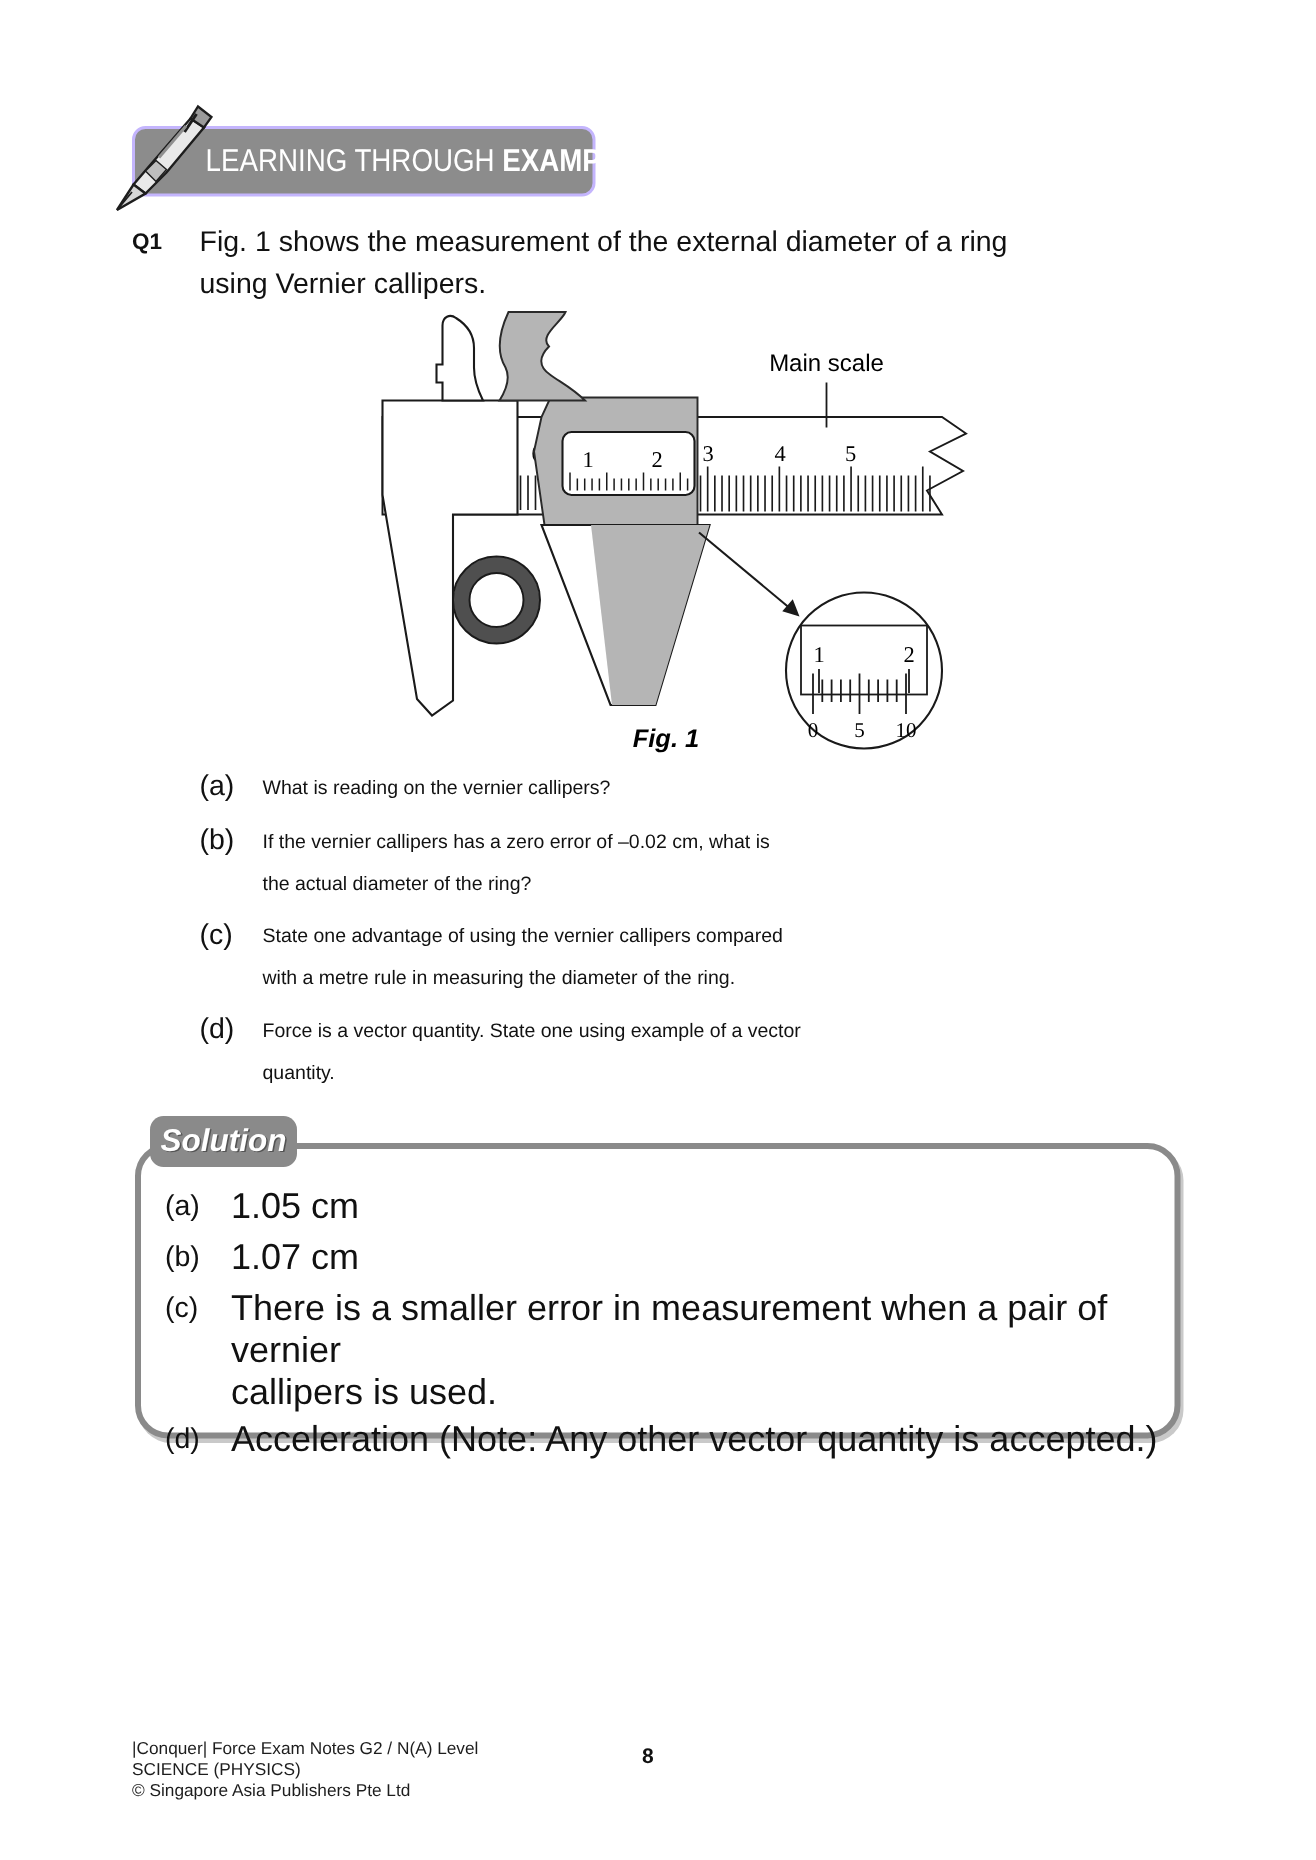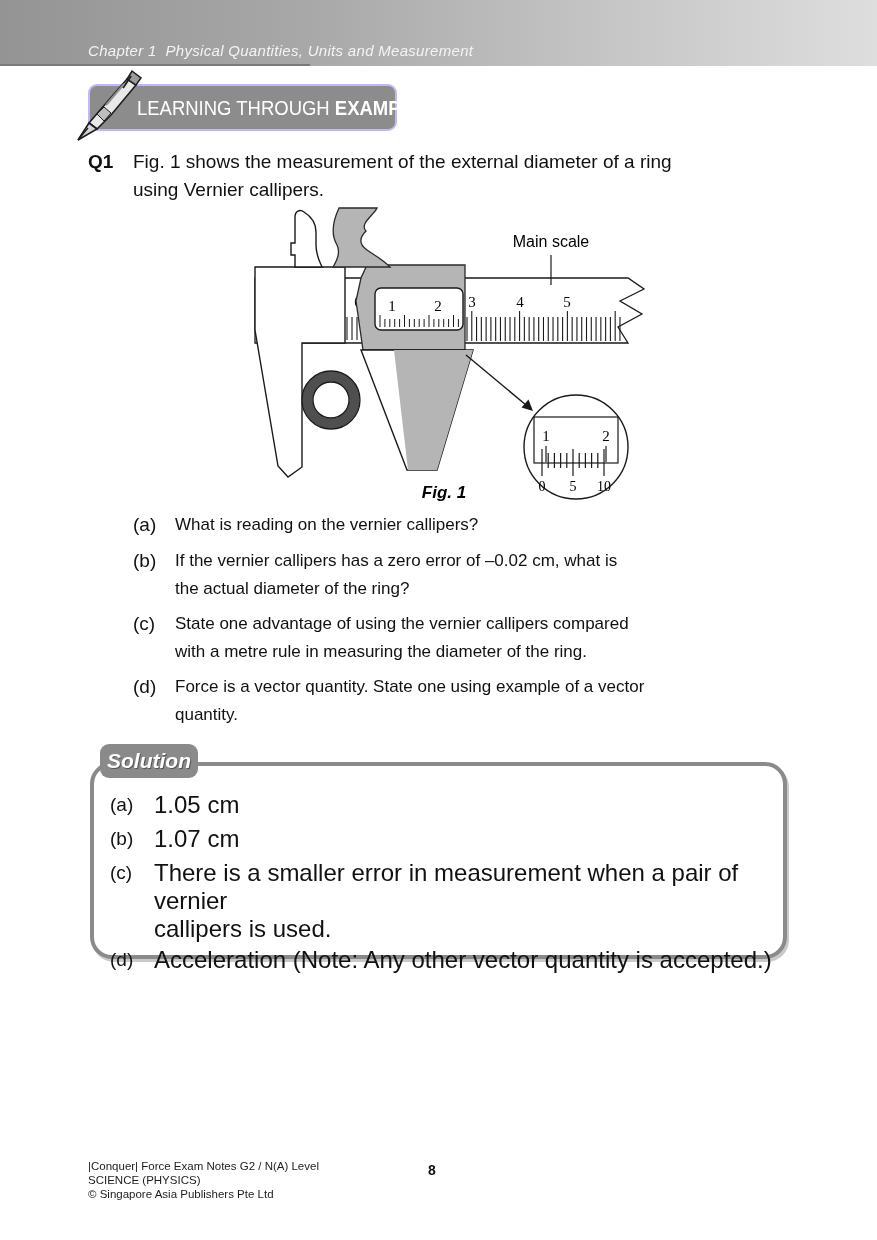--- a/index.html
+++ b/index.html
@@ -17,29 +17,29 @@
   
   .banner { position:absolute; left:88px; top:84px; width:309px; height:47px; background:#8c8c8c;
     border:2px solid #c4b5fd; border-radius:9px; }
   .banner-text { position:absolute; left:47px; top:0; height:43px; line-height:43px; color:#fff;
     font-size:21px; font-weight:500; transform:scaleX(.88); transform-origin:left center; white-space:nowrap; }
   .banner-text b { font-weight:800; }
   .pen-svg { position:absolute; left:66px; top:64px; z-index:3; }
 
   
   .q1 { position:absolute; left:88px; top:148px; width:702px; display:flex; }
-  .q1-label { width:45px; font-weight:bold; font-size:19px; line-height:28px; }
+  .q1-label { width:45px; font-weight:bold; font-size:15px; line-height:28px; }
   .q-text { flex:1; font-size:19px; line-height:28px; white-space:pre-line; }
 
   .figure-wrap { position:absolute; left:230px; top:205px; width:430px; height:300px; }
 
   .parts { position:absolute; left:133px; top:511px; width:660px; }
   .part-row { display:flex; margin-bottom:7px; }
   .part-label { width:42px; font-size:19px; line-height:28px; }
-  .part-text { flex:1; font-size:17px; line-height:28px; white-space:pre-line; }
+  .part-text { flex:1; font-size:13px; line-height:28px; white-space:pre-line; }
 
   
   .solution-box { position:absolute; left:90px; top:762px; width:697px; height:197px;
     border:4px solid #8a8a8a; border-radius:22px; background:#fff; box-shadow:2px 3px 0 #c9c9c9; }
   .solution-tab { position:absolute; left:100px; top:744px; height:34px; line-height:33px; z-index:2;
     background:#8a8a8a; border-radius:9px; padding:0 7px; color:#fff; font-weight:bold; font-style:italic;
     font-size:21px; text-shadow:1px 1px 0 rgba(55,55,55,.65); }
   .sol-items { position:absolute; left:110px; top:791px; width:662px; z-index:2; }
   .sol-row { display:flex; margin-bottom:6px; }
   .sol-row.c { margin-bottom:3px; }
@@ -51,23 +51,20 @@
   .page-number { position:absolute; left:428px; top:1162px; font-size:14px; font-weight:bold; }
 
   svg text { font-family:"Liberation Serif", serif; }
   svg text.sans { font-family:"Liberation Sans", sans-serif; }
 </style>
 </head>
 <body>
 
 <div class="page">
 
-  <div class="header-bar">
-    <div class="chapter-title">Chapter 1  Physical Quantities, Units and Measurement</div>
-  </div>
 
   <div class="banner">
     <div class="banner-text"><span>LEARNING THROUGH </span><b>EXAMPLES</b></div>
   </div>
   <svg class="pen-svg" width="80" height="84" viewBox="0 0 80 84">
     <polygon points="23,59 35,45 61,15 70,21 45,51 31,65" fill="#e9e9e9" stroke="#1d1d1d" stroke-width="1.6"></polygon>
     <polygon points="31,50 38,43 45,49 38,57" fill="#bdbdbd" stroke="#1d1d1d" stroke-width="1"></polygon>
     <polygon points="12,76 23,59 31,65" fill="#d6d6d6" stroke="#1d1d1d" stroke-width="1.6"></polygon>
     <line x1="12" y1="76" x2="22" y2="64" stroke="#1d1d1d" stroke-width="1.2"></line>
     <polygon points="61,15 70,21 75,14 66,7" fill="#9a9a9a" stroke="#1d1d1d" stroke-width="1.5"></polygon>

